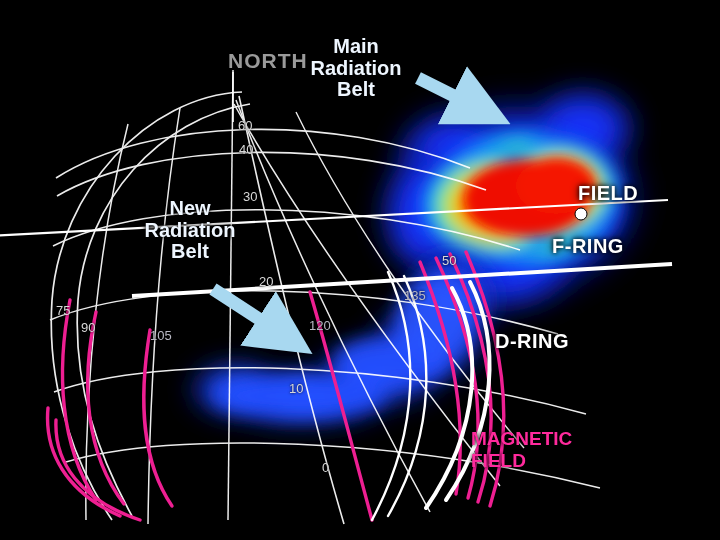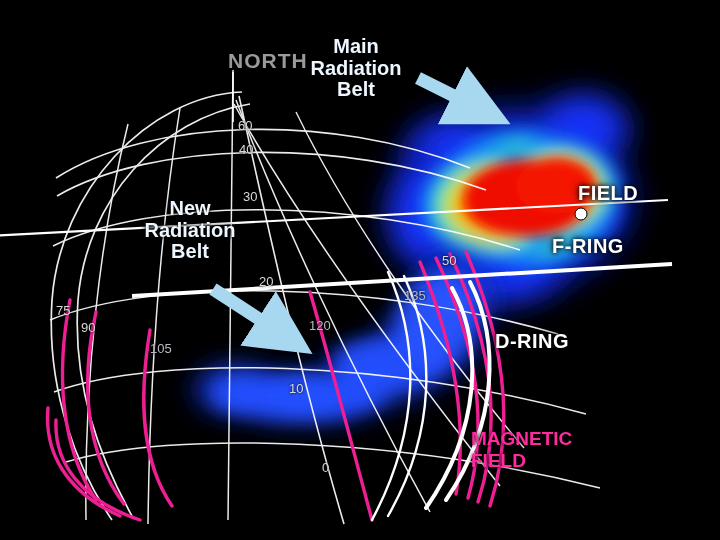--- a/index.html
+++ b/index.html
@@ -202,19 +202,19 @@
 
   <div id="gridNums">
       <div class="grid-num" style="left: 238px; top: 118px;">60</div>
       <div class="grid-num" style="left: 239px; top: 142px;">40</div>
       <div class="grid-num" style="left: 243px; top: 189px;">30</div>
       <div class="grid-num" style="left: 259px; top: 274px;">20</div>
       <div class="grid-num" style="left: 289px; top: 381px;">10</div>
       <div class="grid-num" style="left: 322px; top: 460px;">0</div>
       <div class="grid-num" style="left: 56px; top: 303px;">75</div>
       <div class="grid-num" style="left: 81px; top: 320px;">90</div>
-      <div class="grid-num dim" style="left: 150px; top: 341px;">105</div>
+      <div class="grid-num dim" style="left: 150px; top: 328px;">105</div>
       <div class="grid-num dim" style="left: 309px; top: 318px;">120</div>
       <div class="grid-num dim" style="left: 404px; top: 288px;">135</div>
       <div class="grid-num" style="left: 442px; top: 253px;">50</div>
     </div>
 
 </div>
 
 </body></html>

